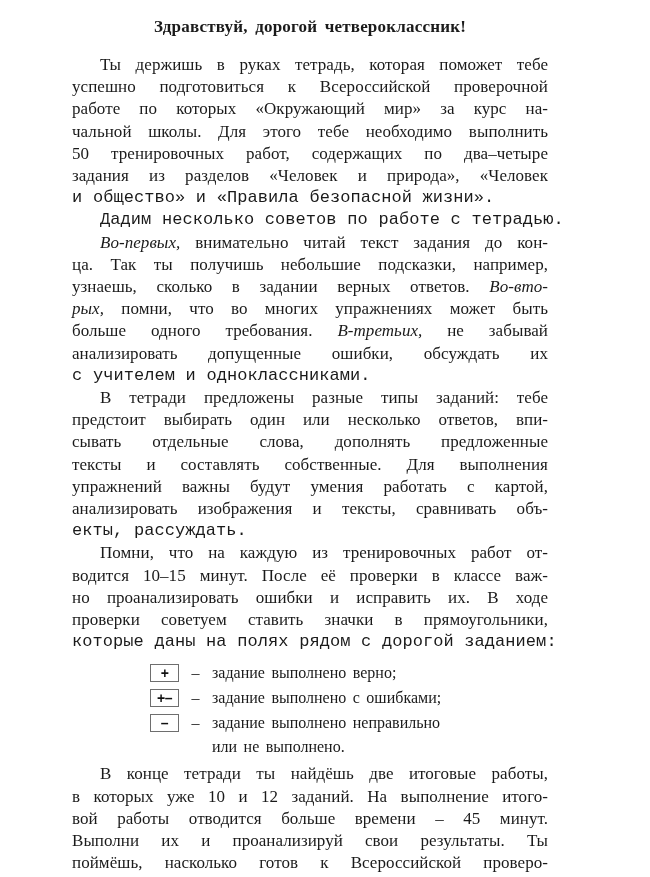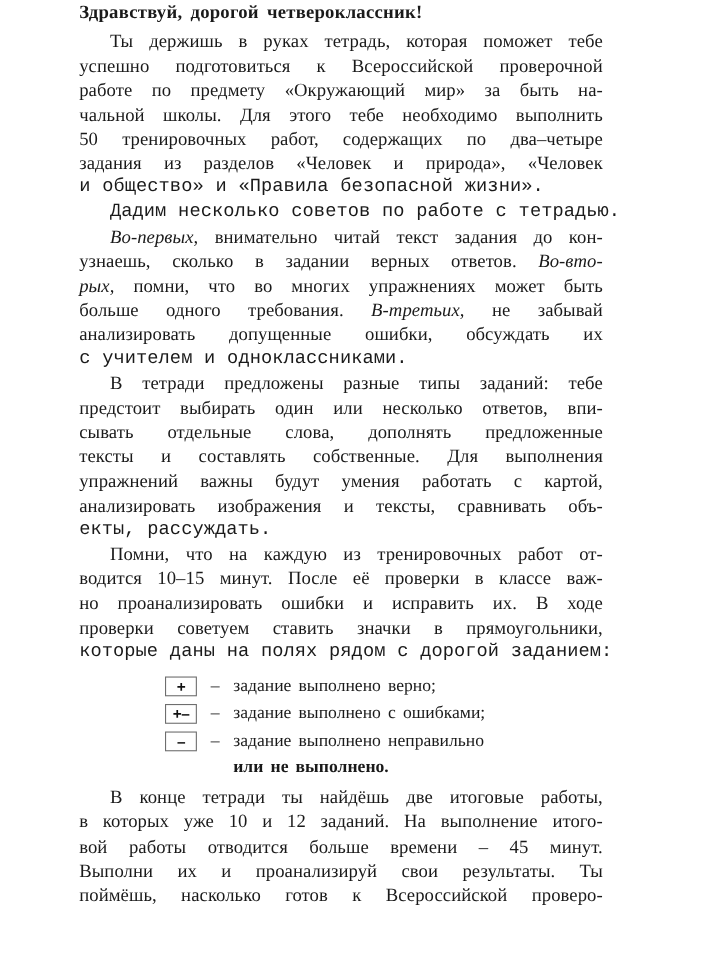--- a/index.html
+++ b/index.html
@@ -17,21 +17,22 @@
   }
   .page {
     position: absolute;
     left: 72px;
     top: 0;
     width: 476px;
   }
   .doc-title {
     font-weight: bold;
     font-size: 17px;
-    margin: 0;
+    text-align: center;
+    margin: 16px;
     letter-spacing: 0.2px;
     word-spacing: 3px;
     line-height: 22px;
     white-space: nowrap;
   }
   .para {
     font-size: 17px;
     line-height: 22.2px;
     margin: 0;
     text-align: justify;
@@ -105,46 +106,46 @@
     height: 24px;
     display: flex;
     align-items: center;
   }
   .legend-cont .spacer {
     width: 62px;
     flex: 0 0 auto;
   }
   .legend-cont .legend-text {
     padding-left: 0;
-    font-weight: bold;
   }
 </style>
 </head>
 <body>
 
 <div class="page">
 
   <h1 class="doc-title">Здравствуй, дорогой четвероклассник!</h1>
 
   <p class="para first-body">
     <span class="ln indent">Ты держишь в руках тетрадь, которая поможет тебе</span>
     <span class="ln">успешно подготовиться к Всероссийской проверочной</span>
-    <span class="ln">работе по предмету «Окружающий мир» за быть на-</span>
+    <span class="ln">работе по которых «Окружающий мир» за курс на-</span>
     <span class="ln">чальной школы. Для этого тебе необходимо выполнить</span>
     <span class="ln">50 тренировочных работ, содержащих по два–четыре</span>
     <span class="ln">задания из разделов «Человек и природа», «Человек</span>
     <span class="ln last">и общество» и «Правила безопасной жизни».</span>
   </p>
 
   <p class="para">
     <span class="ln indent last">Дадим несколько советов по работе с тетрадью.</span>
   </p>
 
   <p class="para">
     <span class="ln indent"><i>Во-первых,</i><span> внимательно читай текст задания до кон-</span></span>
+    <span class="ln">ца. Так ты получишь небольшие подсказки, например,</span>
     <span class="ln"><span>узнаешь, сколько в задании верных ответов. </span><i>Во-вто-</i></span>
     <span class="ln"><i>рых,</i><span> помни, что во многих упражнениях может быть</span></span>
     <span class="ln"><span>больше одного требования. </span><i>В-третьих,</i><span> не забывай</span></span>
     <span class="ln">анализировать допущенные ошибки, обсуждать их</span>
     <span class="ln last">с учителем и одноклассниками.</span>
   </p>
 
   <p class="para">
     <span class="ln indent">В тетради предложены разные типы заданий: тебе</span>
     <span class="ln">предстоит выбирать один или несколько ответов, впи-</span>

